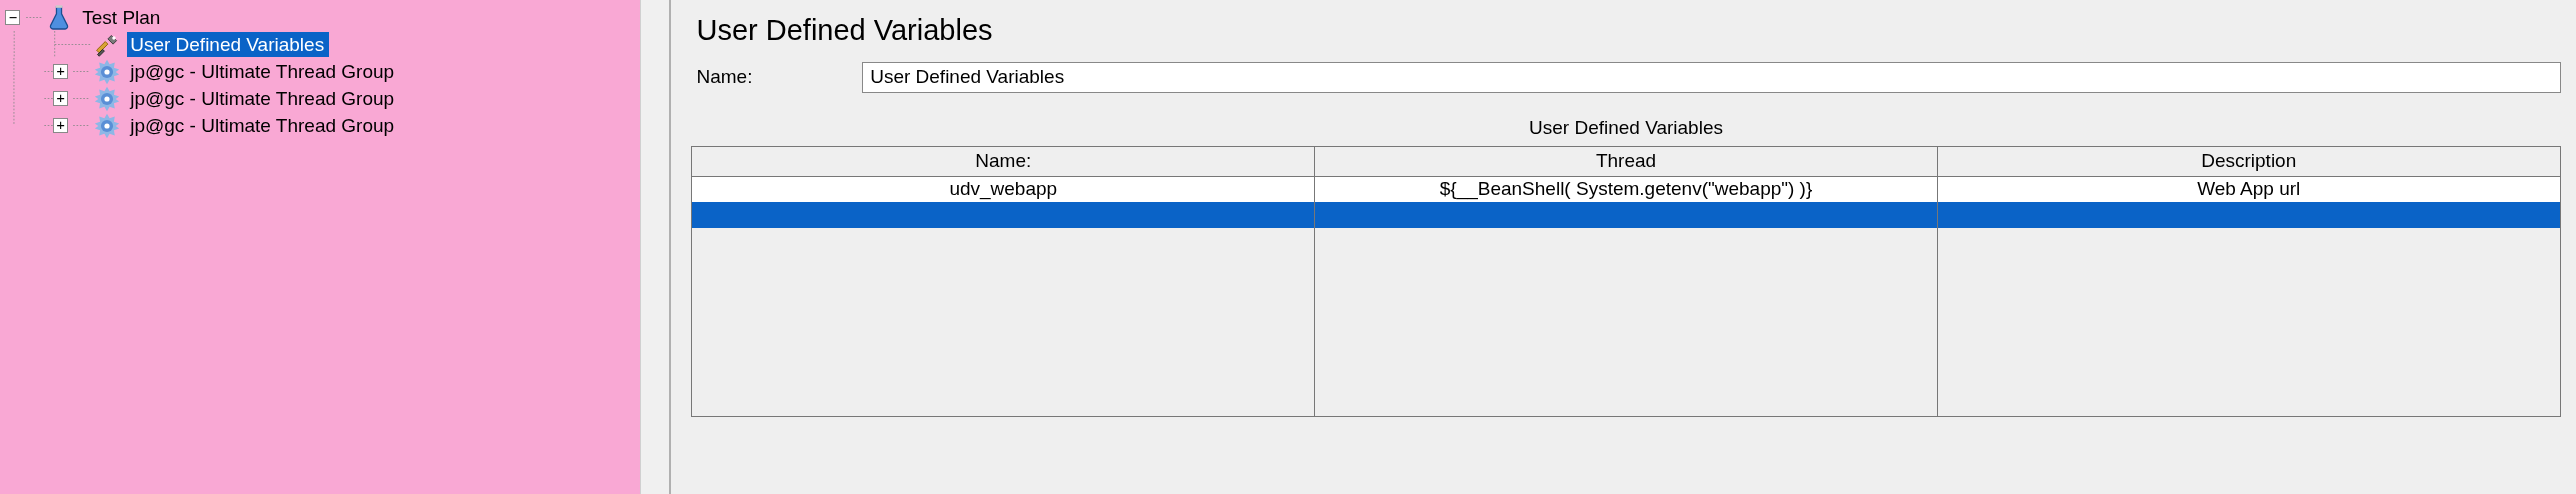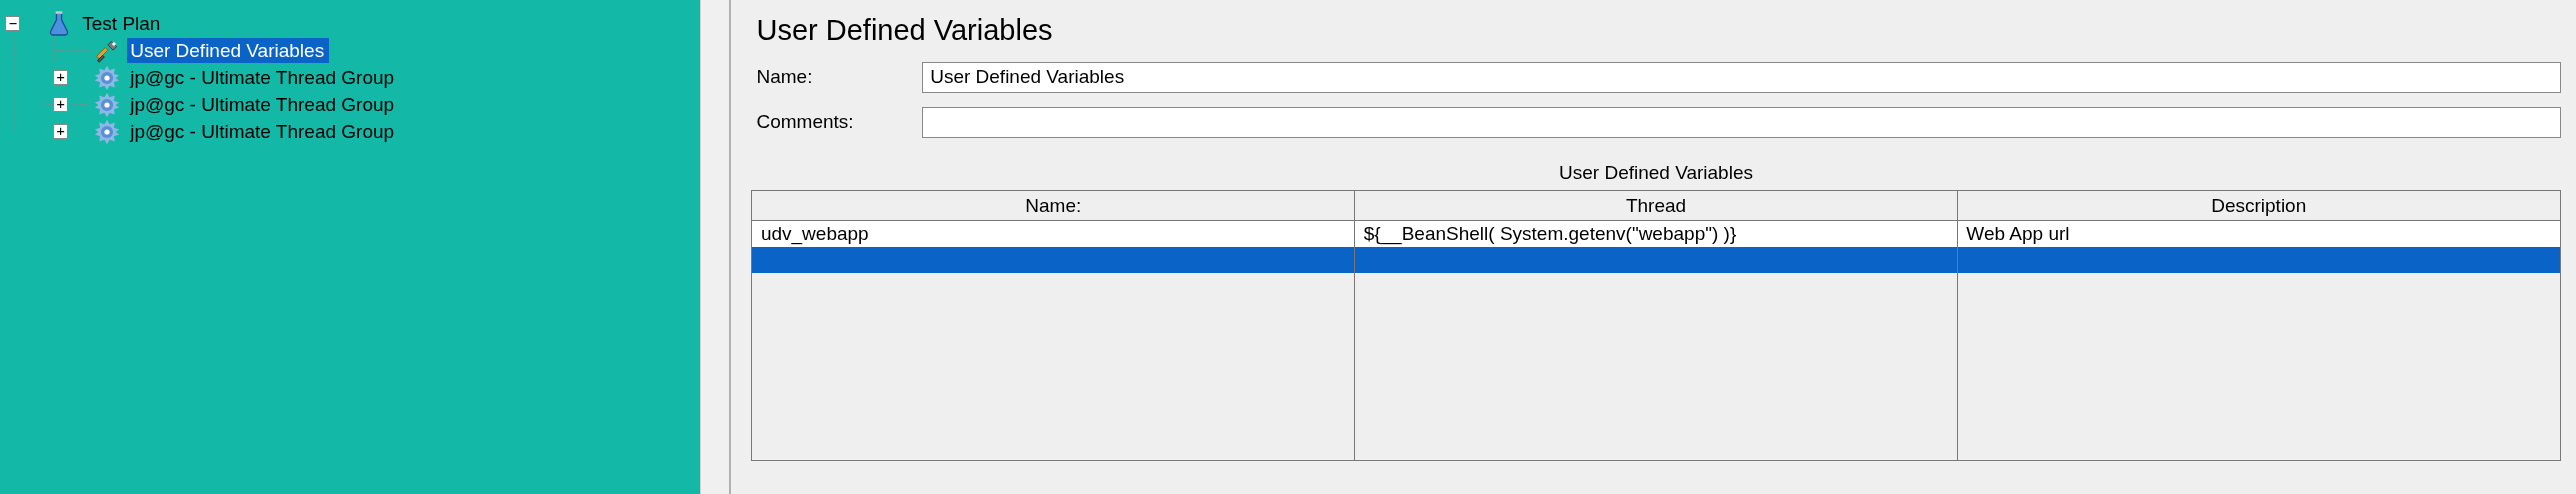--- a/index.html
+++ b/index.html
@@ -10,24 +10,24 @@
     font-size: 19px;
     background: #fff;
     overflow: hidden;
   }
   .app {
     display: flex;
     width: 100%; height: 100%;
   }
   
   .tree-panel {
-    width: 731px;
+    width: 671px;
     height: 100%;
-    background: #14b8a6;
-    padding-top: 10px;
+    background: #f9a8d4;
+    padding-top: 4px;
     border-right: 2.6px solid #b0b0b0;
     position: relative;
   }
   .tree-scrollbar {
     position: absolute;
     right: 0; top: 0; bottom: 0;
     width: 29px;
     background: #f0f0f0;
     border-left: 0.9px solid #d0d0d0;
   }
@@ -114,21 +114,21 @@
     background: #efefef;
     border: 1.7px solid #777;
     font-weight: normal;
     padding: 3.4px 6.8px;
     text-align: center;
   }
   .var-table td {
     border-left: 1.7px solid #777;
     border-right: 1.7px solid #777;
     padding: 1.7px 8.5px;
-    text-align: left;
+    text-align: center;
     height: 26px;
     overflow: hidden;
     white-space: nowrap;
   }
   .var-table tr.empty-row td {
     background: #0a63c7;
     height: 26px;
   }
   .var-table tr.tail td {
     background: #efefef;
@@ -261,24 +261,20 @@
   </div>
 
   <div class="detail-panel">
     <div class="detail-title">User Defined Variables</div>
 
     <div class="form-row">
       <div class="form-label">Name:</div>
       <input class="form-input" value="User Defined Variables" style="">
     </div>
 
-    <div class="form-row">
-      <div class="form-label">Comments:</div>
-      <input class="form-input" value="" style="">
-    </div>
 
     <div class="section-label">User Defined Variables</div>
 
     <table class="var-table">
       <colgroup>
         <col style="width:25%">
         <col style="width:25%">
         <col style="width:25%">
       </colgroup>
       <thead>

